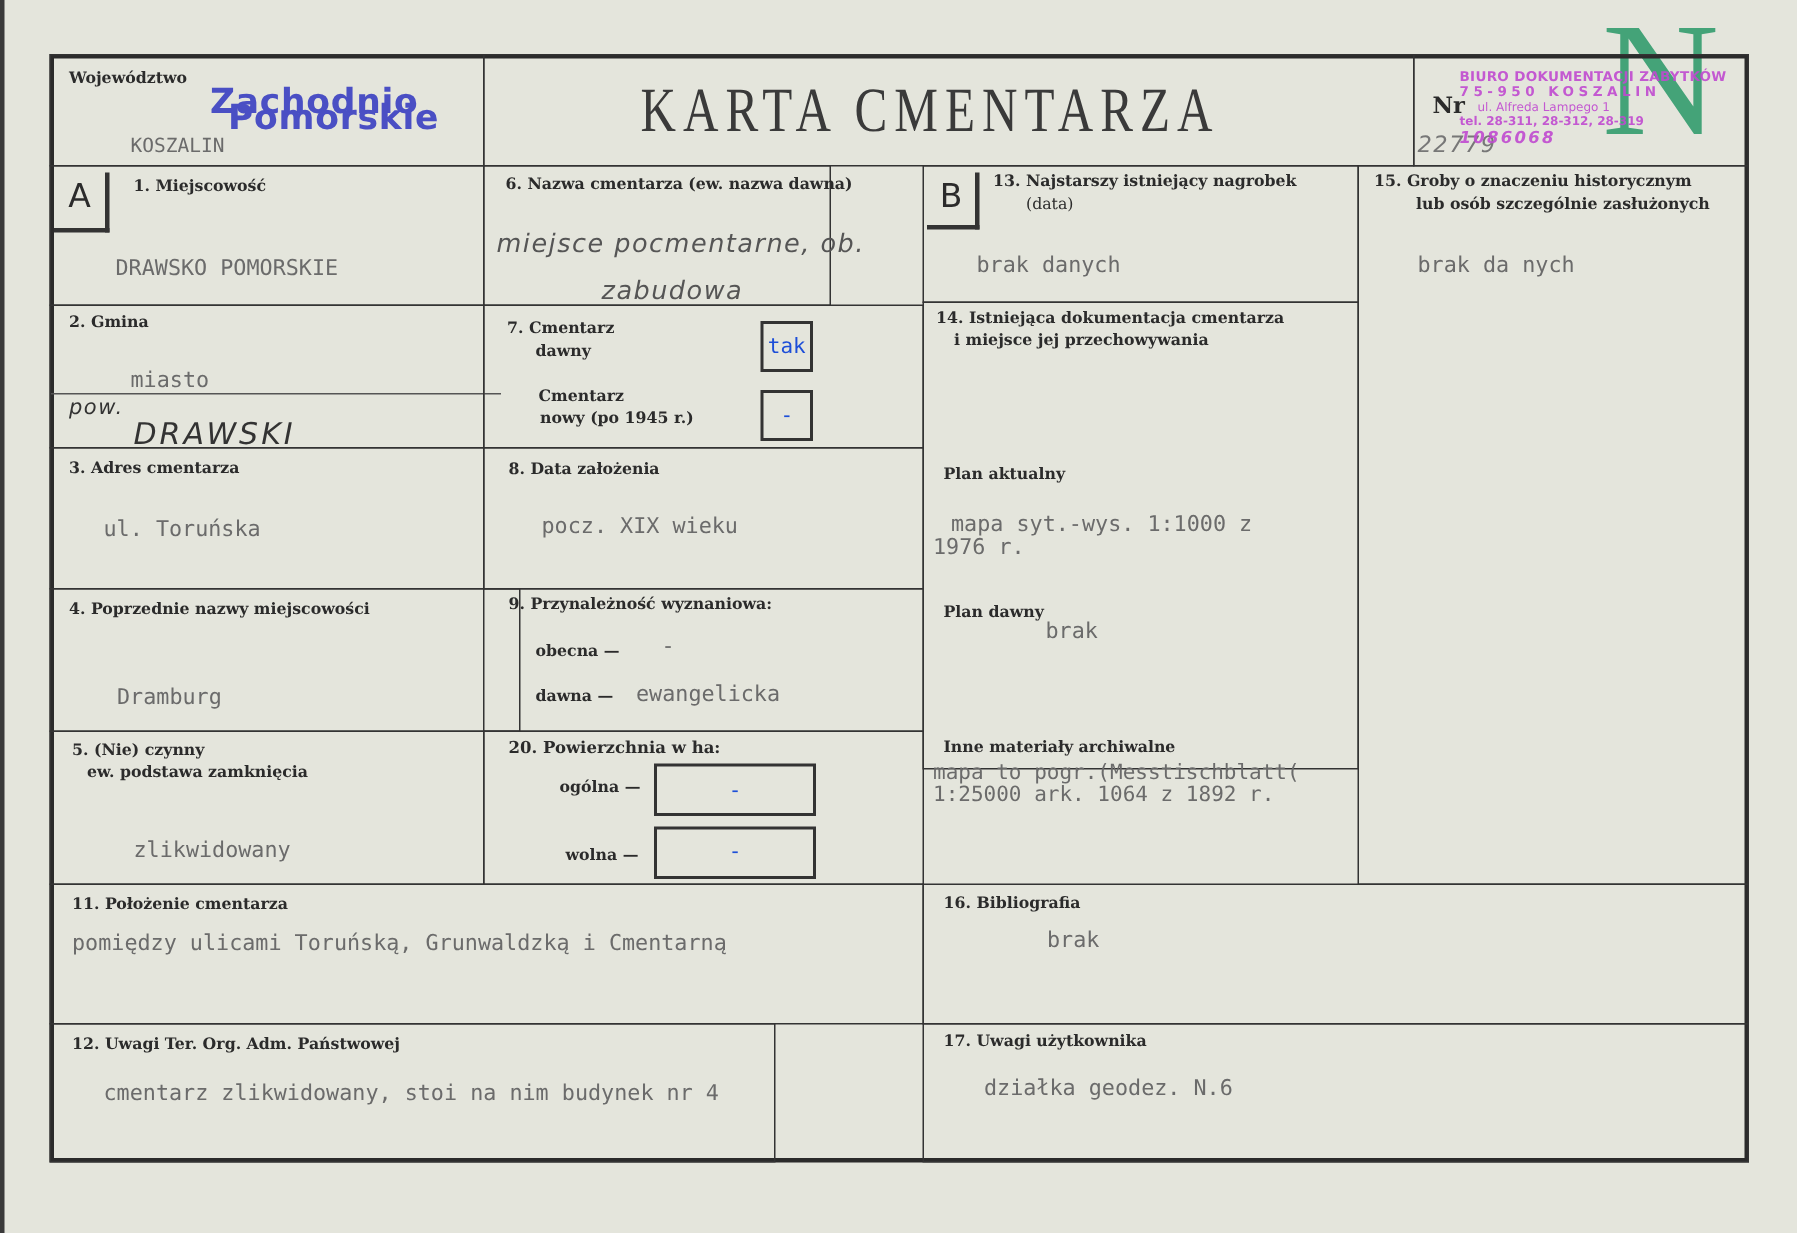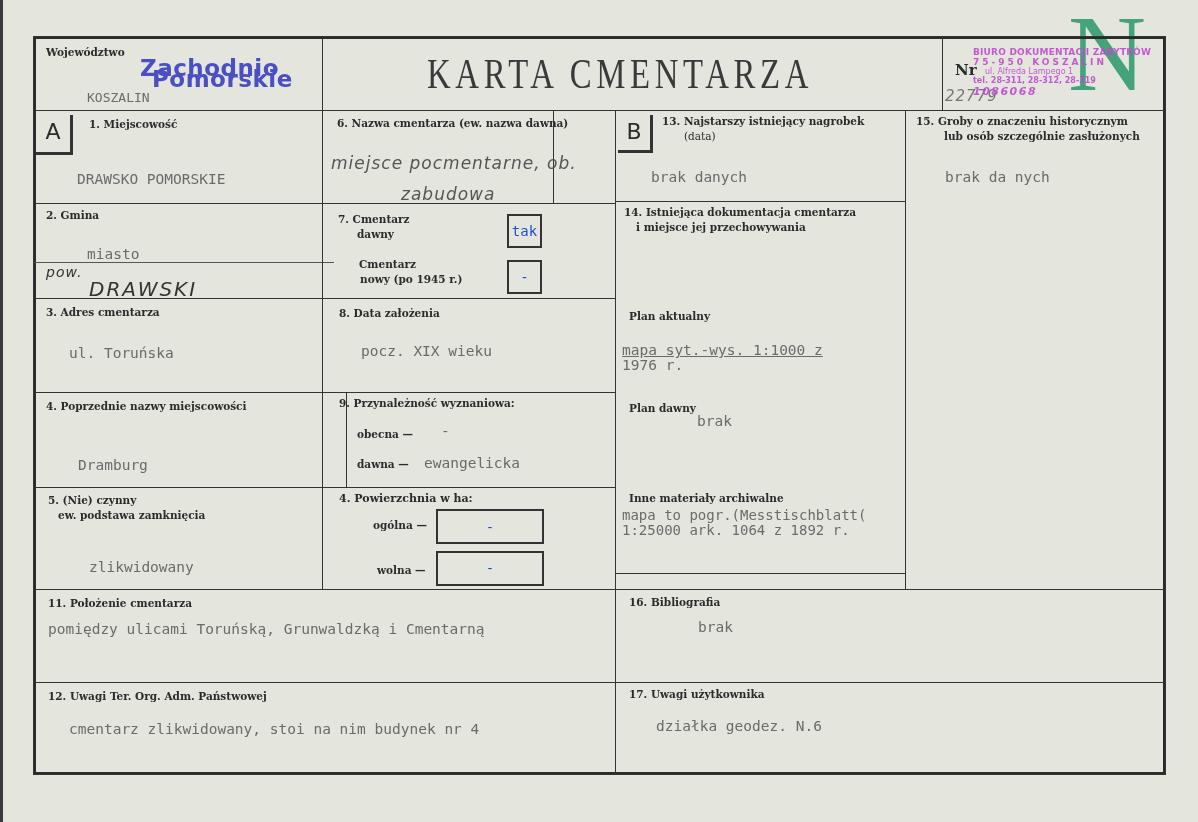--- a/index.html
+++ b/index.html
@@ -107,49 +107,49 @@
 
 <div class="cell" style="left:322px;top:392px;width:294px;height:96px;">
   <span class="label" style="left:16px;top:3px;">9. Przynależność wyznaniowa:</span>
   <span class="label" style="left:34px;top:34px;">obecna —</span>
   <span class="typed" style="left:118px;top:30px;">-</span>
   <span class="label" style="left:34px;top:64px;">dawna —</span>
   <span class="typed" style="left:101px;top:62px;">ewangelicka</span>
 </div>
 
 <div class="cell" style="left:322px;top:487px;width:294px;height:103px;">
-  <span class="label" style="left:16px;top:3px;font-size:11px;">4. Powierzchnia w ha:</span>
+  <span class="label" style="left:16px;top:3px;font-size:11px;">20. Powierzchnia w ha:</span>
   <span class="label" style="left:50px;top:30px;">ogólna —</span>
   <div class="small-box" style="left:113px;top:21px;width:108px;height:35px;line-height:33px;">-</div>
   <span class="label" style="left:54px;top:75px;">wolna —</span>
   <div class="small-box" style="left:113px;top:63px;width:108px;height:35px;line-height:31px;">-</div>
 </div>
 
 <div class="cell" style="left:33px;top:589px;width:583px;height:94px;">
   <span class="label" style="left:14px;top:6px;">11. Położenie cmentarza</span>
   <span class="typed" style="left:14px;top:31px;">pomiędzy ulicami Toruńską, Grunwaldzką i Cmentarną</span>
 </div>
 
-<div class="cell" style="left:33px;top:682px;width:583px;height:93px;">
+<div class="cell" style="left:33px;top:682px;width:484px;height:93px;">
   <span class="label" style="left:14px;top:6px;">12. Uwagi Ter. Org. Adm. Państwowej</span>
   <span class="typed" style="left:35px;top:38px;">cmentarz zlikwidowany, stoi na nim budynek nr 4</span>
 </div>
 
 <div class="cell" style="left:615px;top:110px;width:291px;height:92px;">
   <div class="letter-box" style="left:2px;top:4px;width:35px;height:38px;">B</div>
   <span class="label" style="left:46px;top:3px;">13. Najstarszy istniejący nagrobek</span>
   <span class="label" style="left:68px;top:18px;font-weight:normal;">(data)</span>
   <span class="typed" style="left:35px;top:58px;">brak danych</span>
 </div>
 
-<div class="cell" style="left:615px;top:201px;width:291px;height:373px;">
+<div class="cell" style="left:615px;top:201px;width:291px;height:312px;">
   <span class="label" style="left:8px;top:3px;">14. Istniejąca dokumentacja cmentarza</span>
   <span class="label" style="left:20px;top:18px;">i miejsce jej przechowywania</span>
   <span class="label" style="left:13px;top:107px;">Plan aktualny</span>
-  <span class="typed" style="left:6px;top:140px;text-decoration:underline;">mapa syt.-wys. 1:1000 z</span>
+  <span class="typed" style="left:18px;top:140px;">mapa syt.-wys. 1:1000 z</span>
   <span class="typed" style="left:6px;top:155px;">1976 r.</span>
   <span class="label" style="left:13px;top:199px;">Plan dawny</span>
   <span class="typed" style="left:81px;top:211px;">brak</span>
   <span class="label" style="left:13px;top:289px;">Inne materiały archiwalne</span>
   <span class="typed" style="left:6px;top:305px;font-size:14px;">mapa to pogr.(Messtischblatt(</span>
   <span class="typed" style="left:6px;top:320px;font-size:14px;">1:25000 ark. 1064 z 1892 r.</span>
 </div>
 
 <div class="cell" style="left:905px;top:110px;width:261px;height:480px;">
   <span class="label" style="left:10px;top:3px;">15. Groby o znaczeniu historycznym</span>

